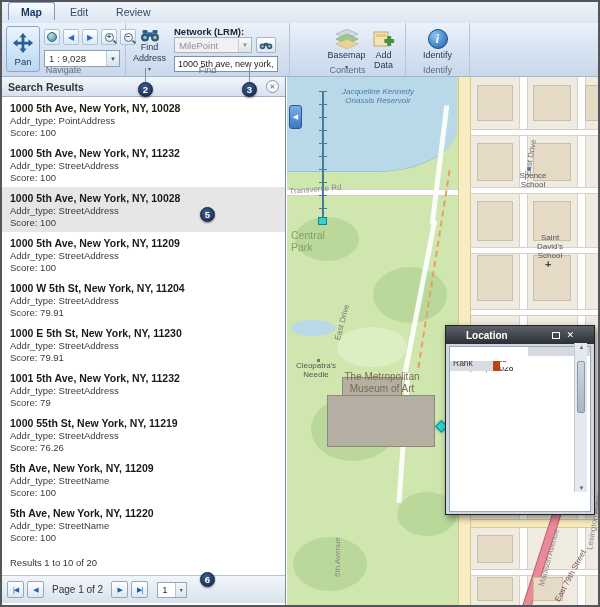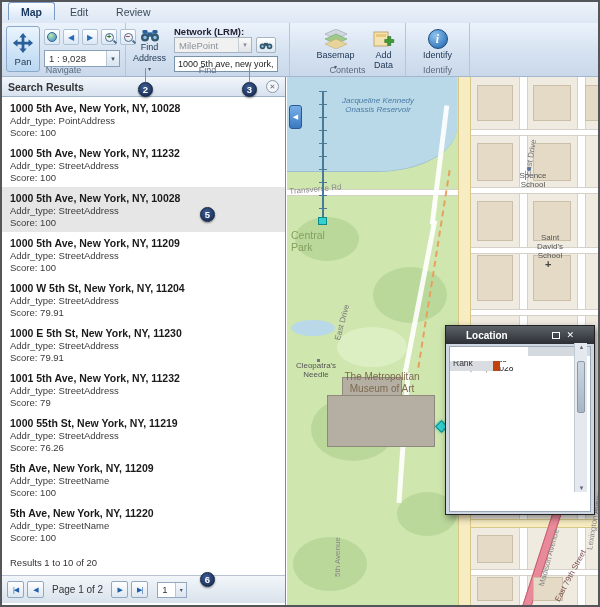--- a/index.html
+++ b/index.html
@@ -178,21 +178,21 @@
               <circle cx="12" cy="6" r="3.2" fill="#35586e"></circle>
               <circle cx="4" cy="6" r="1.3" fill="#9fd0ee"></circle>
               <circle cx="12" cy="6" r="1.3" fill="#9fd0ee"></circle>
             </svg>
         </span>
         <input class="search-input" value="1000 5th ave, new york, ny" style="">
         <div class="group-label">Find</div>
       </div>
 
       <div class="rgroup g-contents">
-        <div class="big-btn" style="left:28px;">
+        <div class="big-btn" style="left:39px;">
           <svg width="24" height="20" viewBox="0 0 24 20">
               <path d="M12 0 L23 5 L12 10 L1 5 Z" fill="#cfd8e0" stroke="#8a98a6" stroke-width="0.5"></path>
               <path d="M12 5 L23 10 L12 15 L1 10 Z" fill="#9fc98a" stroke="#6a9a58" stroke-width="0.5"></path>
               <path d="M12 10 L23 15 L12 20 L1 15 Z" fill="#e8d49a" stroke="#b8a468" stroke-width="0.5"></path>
             </svg>
           <span class="lbl">Basemap</span>
           <span class="tiny-arrow">▾</span>
         </div>
         <div class="big-btn" style="left:76px;">
           <svg width="24" height="20" viewBox="0 0 24 20">
@@ -326,21 +326,21 @@
     <div class="bldg" style="left:190px;top:458px;width:36px;height:28px;"></div>
     <div class="bldg" style="left:190px;top:500px;width:36px;height:24px;"></div>
     <div class="bldg" style="left:246px;top:500px;width:30px;height:24px;"></div>
 
     <div class="museum" style="left:55px;top:300px;width:60px;height:20px;"></div>
     <div class="museum" style="left:40px;top:318px;width:108px;height:52px;"></div>
     <div style="left:30px;top:282px;width:3px;height:3px;background:#777;"></div>
     <div class="cross" style="left:258px;top:182px;">+</div>
     <div class="poi-dot" style="left:240px;top:90px;"></div>
 
-    <div class="mlabel" style="left:52px;top:19px;width:78px;text-align:center;color:#4a7ba6;font-style:italic;">Jacqueline Kennedy Onassis Reservoir</div>
+    <div class="mlabel" style="left:52px;top:10px;width:78px;text-align:center;color:#4a7ba6;font-style:italic;">Jacqueline Kennedy Onassis Reservoir</div>
     <div class="mlabel rot" style="left:2px;top:110px;color:#8a8a8a;transform:rotate(-5deg);">Transverse Rd</div>
     <div class="mlabel" style="left:4px;top:152px;width:46px;font-size:10.5px;color:#86a05f;">Central Park</div>
     <div class="mlabel rot" style="left:46px;top:262px;color:#777;transform:rotate(-75deg);">East Drive</div>
     <div class="mlabel" style="left:0;top:284px;width:58px;text-align:center;">Cleopatra's Needle</div>
     <div class="mlabel" style="left:48px;top:294px;width:94px;text-align:center;font-size:10px;color:#7d6a50;">The Metropolitan Museum of Art</div>
     <div class="mlabel rot" style="left:46px;top:500px;color:#888;transform:rotate(-90deg);">5th Avenue</div>
     <div class="mlabel" style="left:222px;top:94px;width:48px;text-align:center;">Spence School</div>
     <div class="mlabel" style="left:240px;top:156px;width:46px;text-align:center;">Saint David's School</div>
     <div class="mlabel rot" style="left:236px;top:98px;color:#777;transform:rotate(-80deg);">East Drive</div>
     <div class="mlabel rot" style="left:250px;top:508px;color:#888;transform:rotate(-75deg);">Madison Avenue</div>

